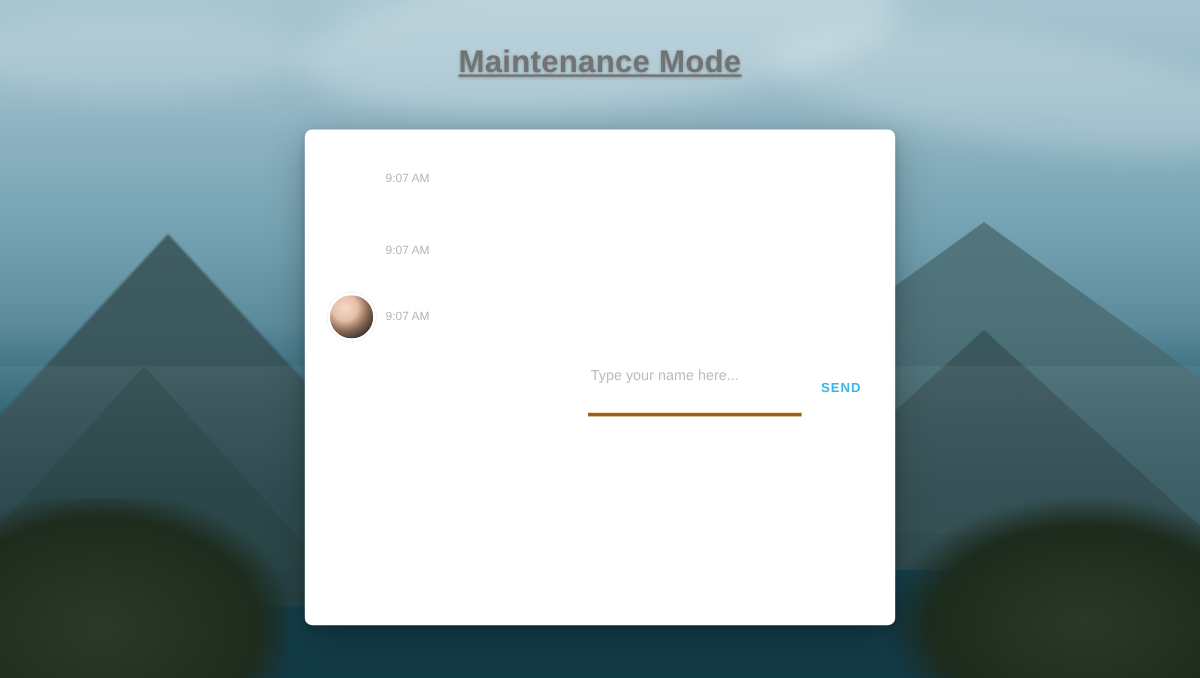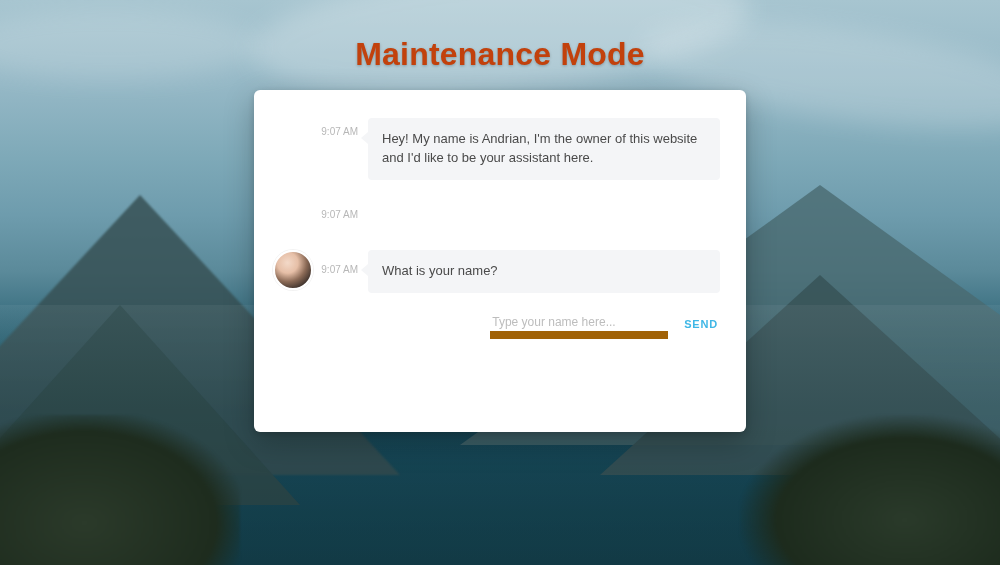--- a/index.html
+++ b/index.html
@@ -67,29 +67,30 @@
     background: radial-gradient(ellipse at 55% 55%, #2a3a2a 0%, #1d2b1d 55%, transparent 72%);
     filter: blur(1px);
   }
   .water-sheen{
     position:absolute; left:0; right:0; bottom:0; height:260px;
     background: linear-gradient(to bottom, rgba(255,255,255,0.05), rgba(0,0,0,0.05) 40%, rgba(0,0,0,0.15));
   }
 
   .page-title {
     position:absolute; top:36px; left:0; right:0;
-    text-align:center; color:#c2410c; font-weight:700; font-size:32px;
+    text-align:center; color:#737373; font-weight:700; font-size:26px;
     text-shadow: 0 1px 3px rgba(0,0,0,.25);
     letter-spacing:.2px;
+    text-decoration:underline;
   }
 
   .card {
     position:absolute;
-    top:90px; left:50%; transform:translateX(-50%);
-    width:492px; height:342px;
+    top:108px; left:50%; transform:translateX(-50%);
+    width:492px; height:413px;
     background:#fff; border-radius:6px;
     box-shadow: 0 10px 30px rgba(0,0,0,.25), 0 2px 6px rgba(0,0,0,.15);
     padding:28px 26px 22px 22px;
   }
 
   .msg-row {
     display:flex; align-items:flex-start; gap:10px; margin-bottom:16px;
   }
   .meta-col {
     width:82px; flex:0 0 82px;
@@ -118,22 +119,22 @@
     border-width:6px 7px 6px 0;
     border-color: transparent #f4f5f7 transparent transparent;
   }
 
   .input-row{
     display:flex; align-items:center; justify-content:flex-end;
     gap:14px; margin-top:4px; padding-left:92px;
   }
   .name-input{
     flex:0 0 178px; width:178px;
-    border:none; border-bottom:8px solid #a16207;
-    padding:6px 2px 2px; font-size:12px; color:#555; outline:none;
+    border:none; border-bottom:3px solid #a16207;
+    padding:6px 2px 24px; font-size:12px; color:#555; outline:none;
     background:transparent;
   }
   .name-input::placeholder{ color:#bdbdbd; }
   .send-btn{
     border:none; background:transparent; cursor:pointer;
     color:#3fb7e6; font-weight:700; font-size:11px; letter-spacing:.8px;
     padding:6px 2px;
   }
 </style>
 </head>
@@ -153,35 +154,33 @@
 </div>
 
 <h1 class="page-title">Maintenance Mode</h1>
 
 <div class="card">
 
   <div class="msg-row">
     <div class="meta-col tall">
       <span class="timestamp">9:07 AM</span>
     </div>
-    <div class="bubble">Hey! My name is Andrian, I'm the owner of this website and I'd like to be your assistant here.</div>
   </div>
 
   <div class="msg-row">
     <div class="meta-col">
       <span class="timestamp">9:07 AM</span>
     </div>
   </div>
 
   <div class="msg-row">
     <div class="meta-col">
       <div class="avatar"></div>
       <span class="timestamp">9:07 AM</span>
     </div>
-    <div class="bubble">What is your name?</div>
   </div>
 
   <div class="input-row">
     <input class="name-input" type="text" placeholder="Type your name here..." style="">
     <button class="send-btn">SEND</button>
   </div>
 
 </div>
 
 </body></html>

